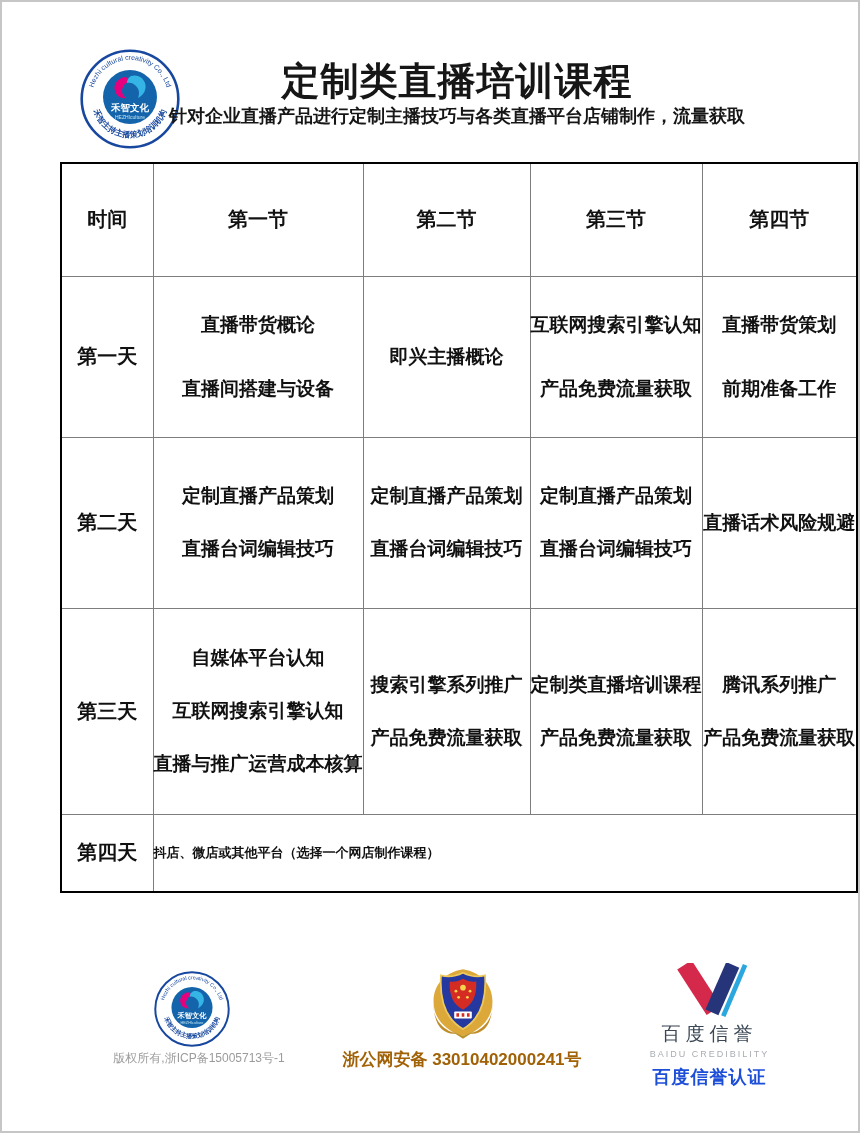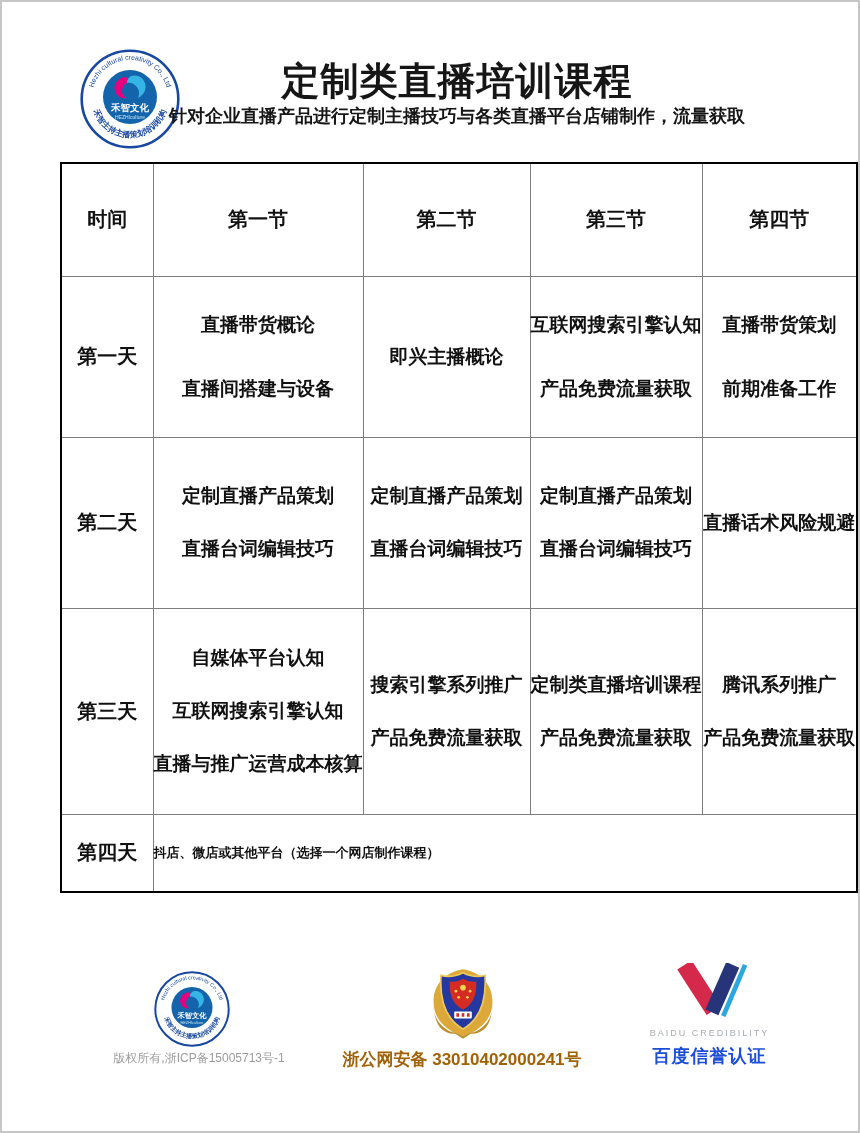--- a/index.html
+++ b/index.html
@@ -49,21 +49,21 @@
     font-size:12px; color:#9b9b9b;
   }
   .police-badge { position:absolute; left:424px; top:956px; width:74px; height:84px; }
   .police-text {
     position:absolute; left:330px; top:1046px; width:260px; text-align:center;
     font-size:17px; font-weight:bold; color:#a16207;
   }
   .baidu-block { position:absolute; left:625px; top:961px; width:165px; text-align:center; }
   .baidu-v { width:78px; height:55px; margin:0 auto; display:block; }
   .baidu-cn { font-size:19px; color:#3b4754; letter-spacing:5px; margin-top:3px; }
-  .baidu-en { font-size:9px; color:#a8adb2; letter-spacing:2px; margin-top:10px; }
+  .baidu-en { font-size:9px; color:#a8adb2; letter-spacing:2px; margin-top:2px; }
   .baidu-cert { font-size:18px; font-weight:bold; color:#1d4ed8; margin-top:6px; letter-spacing:1px; }
 </style>
 </head>
 <body>
 
 <div class="page">
 
   <svg class="header-logo" viewBox="0 0 100 100">
     <defs>
       <path id="arcT" d="M 12.5,55 A 38,38 0 1 1 87.5,55" fill="none"></path>
@@ -224,17 +224,18 @@
     <rect x="46.5" y="59" width="3" height="4" fill="#d42c22"></rect>
   </svg>
   <div class="police-text">浙公网安备 33010402000241号</div>
 
   <div class="baidu-block">
     <svg class="baidu-v" viewBox="0 0 80 58">
       <path d="M13 2 L44 50" stroke="#d5294b" stroke-width="18" fill="none"></path>
       <path d="M64 2 L42 52" stroke="#263579" stroke-width="15" fill="none"></path>
       <path d="M77 2 L54 56" stroke="#2aa7de" stroke-width="5" fill="none"></path>
     </svg>
+    <div class="baidu-cn">百度信誉</div>
     <div class="baidu-en">BAIDU CREDIBILITY</div>
     <div class="baidu-cert">百度信誉认证</div>
   </div>
 
 </div>
 
 </body></html>

